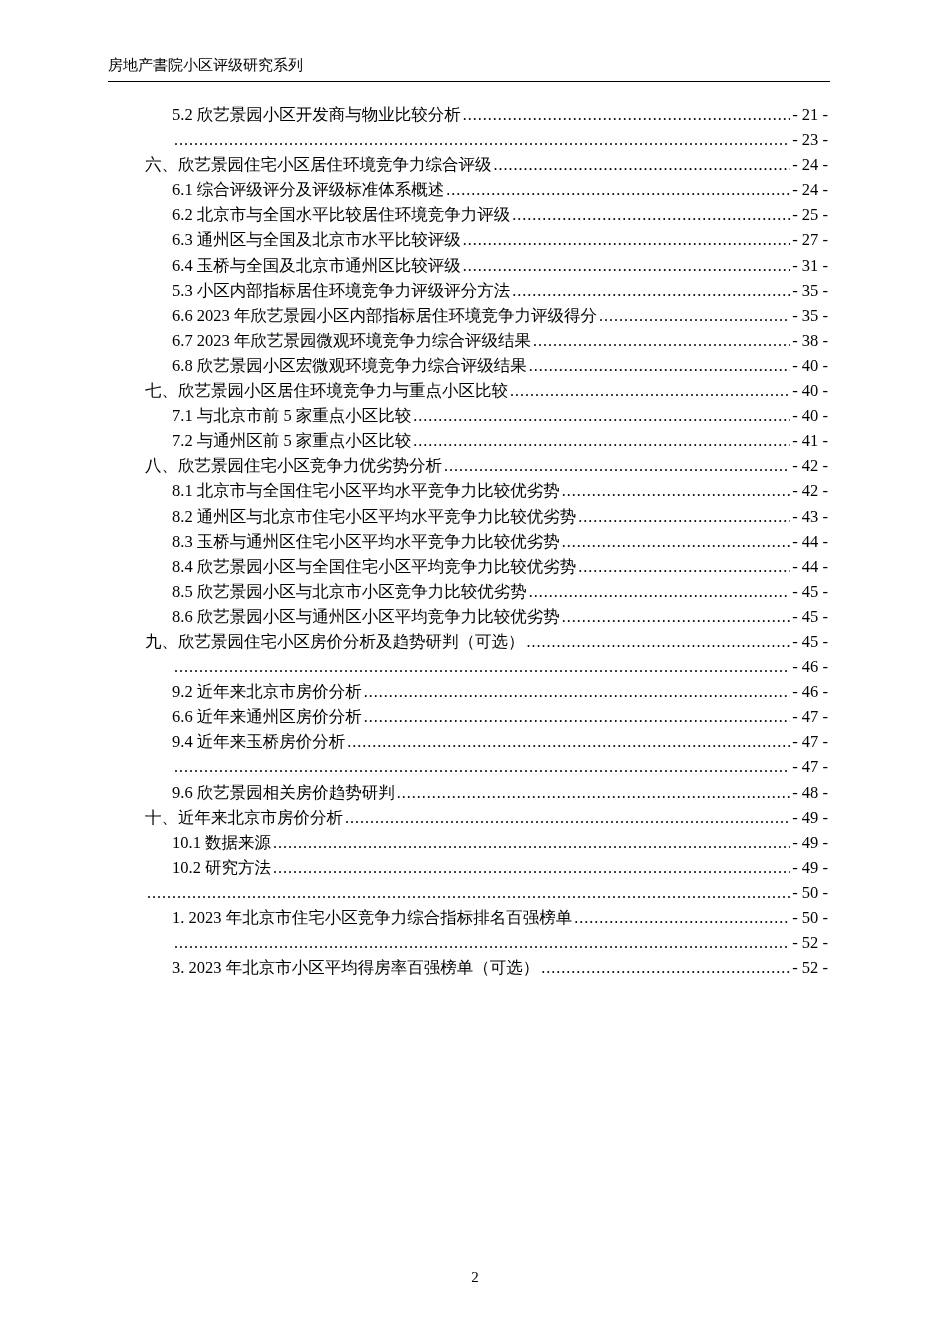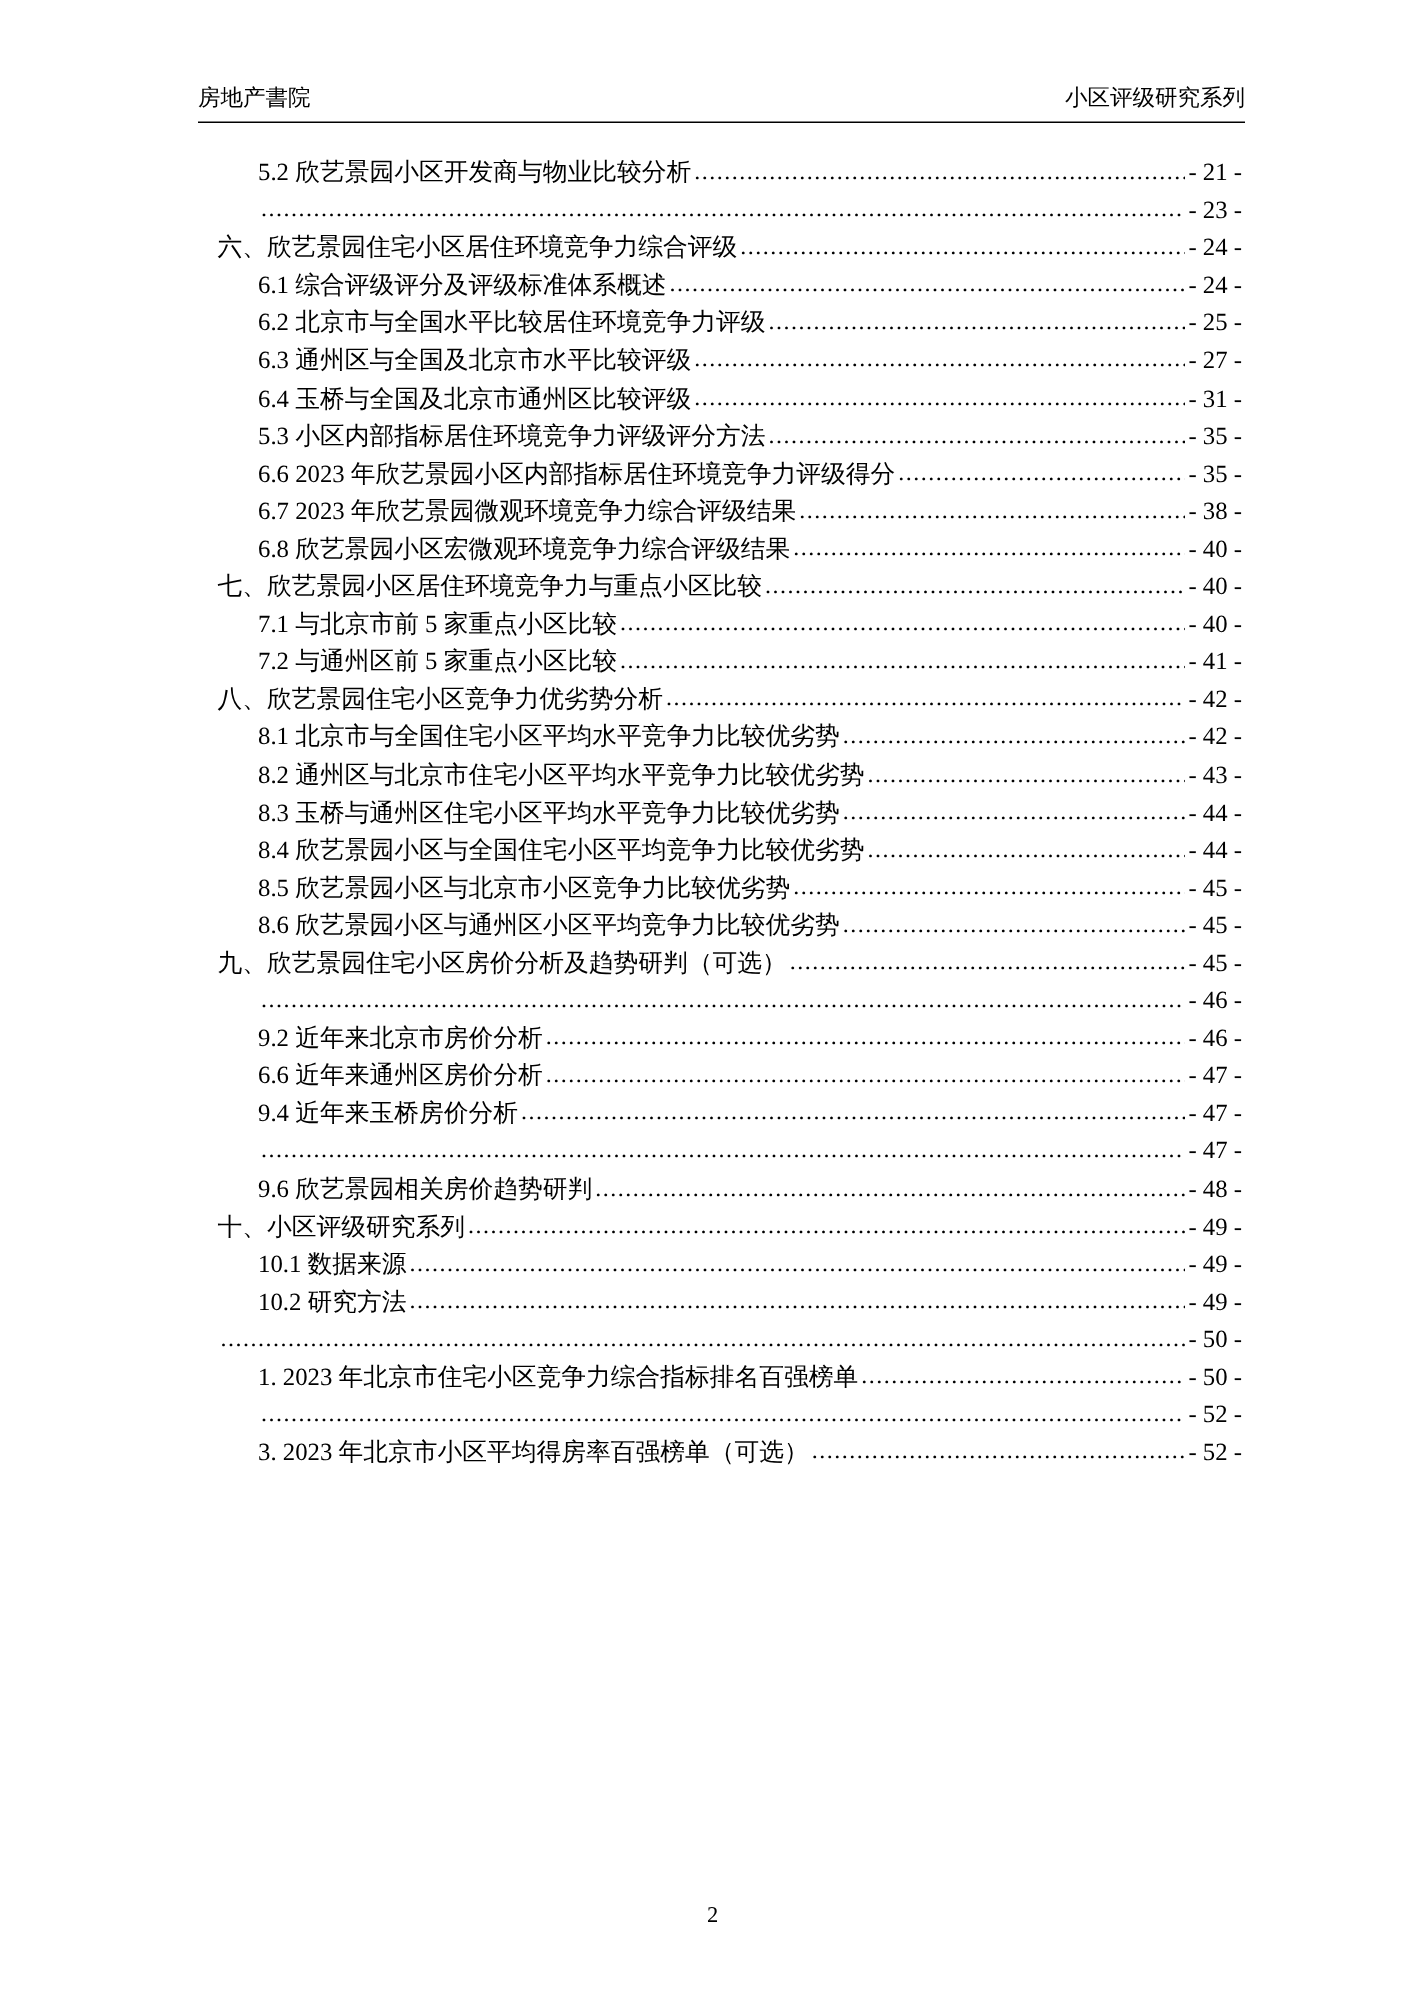--- a/index.html
+++ b/index.html
@@ -14,38 +14,38 @@
     width: 950px;
     height: 1344px;
     margin: 0 auto;
     background: #ffffff;
     overflow: hidden;
     box-sizing: border-box;
   }
   .header {
     position: absolute;
     top: 56px;
-    left: 132px;
+    left: 108px;
     right: 120px;
     display: flex;
-    justify-content: space-between;
+    justify-content: flex-start;
     align-items: flex-end;
     font-size: 15px;
     padding-bottom: 6px;
     border-bottom: 1.5px solid #000000;
   }
   .toc {
     position: absolute;
     top: 102px;
     left: 120px;
     right: 120px;
   }
   .toc-row {
     display: flex;
-    align-items: flex-end;
+    align-items: flex-start;
     height: 25.1px;
     line-height: 25.1px;
     font-size: 16.5px;
     padding-right: 2px;
     white-space: nowrap;
     cursor: pointer;
   }
   .toc-row.lvl-0 { padding-left: 25px; }
   .toc-row.lvl-1 { padding-left: 52px; }
   .toc-title { flex: 0 0 auto; }
@@ -241,21 +241,21 @@
         <span class="toc-page">- 47 -</span>
       </div>
 
       <div class="toc-row lvl-1">
         <span class="toc-title">9.6 欣艺景园相关房价趋势研判</span>
         <span class="dots"></span>
         <span class="toc-page">- 48 -</span>
       </div>
 
       <div class="toc-row lvl-0">
-        <span class="toc-title">十、小区评级研究系列</span>
+        <span class="toc-title">十、近年来北京市房价分析</span>
         <span class="dots"></span>
         <span class="toc-page">- 49 -</span>
       </div>
 
       <div class="toc-row lvl-1">
         <span class="toc-title">10.1 数据来源</span>
         <span class="dots"></span>
         <span class="toc-page">- 49 -</span>
       </div>
 

